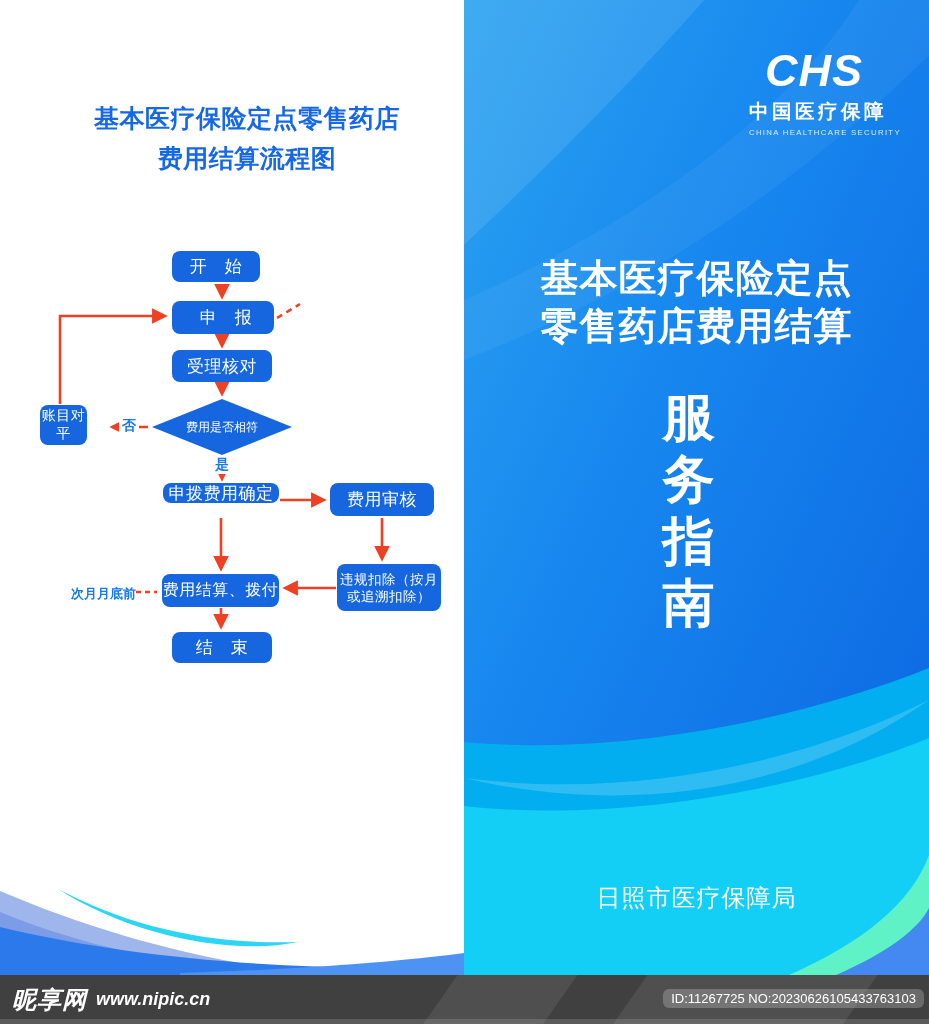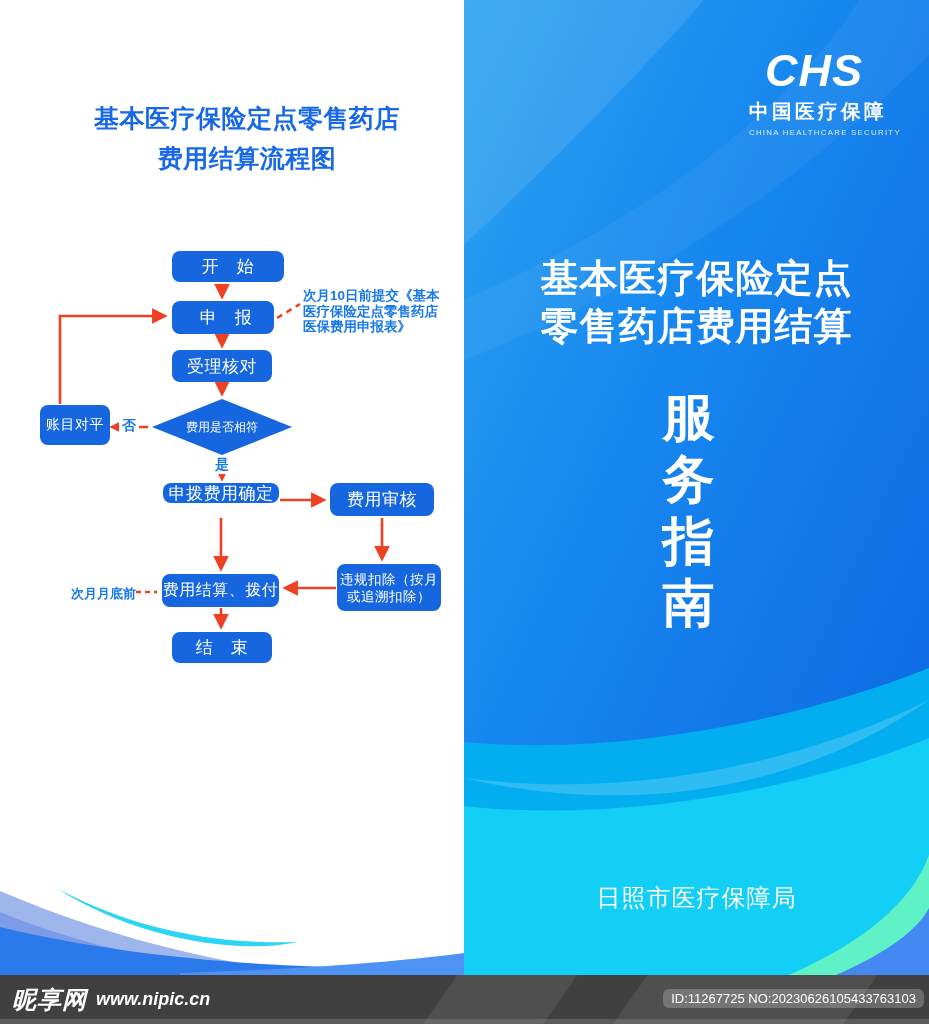--- a/index.html
+++ b/index.html
@@ -8,24 +8,24 @@
   #poster { position:relative; width:929px; height:1024px; background:#fff; }
 
   
   #left-panel { position:absolute; left:0; top:0; width:464px; height:975px; background:#ffffff; }
   #left-title { position:absolute; left:30px; width:434px; top:98px; text-align:center;
     color:#1668e6; font-size:25px; font-weight:700; line-height:40px; letter-spacing:0.5px; }
 
   .node { position:absolute; background:#1566df; color:#fff; border-radius:8px;
     display:flex; align-items:center; justify-content:center; text-align:center;
     font-size:17px; z-index:2; letter-spacing:0.5px; }
-  #node-start   { left:172px; top:251px; width:112px; height:31px; }
+  #node-start   { left:172px; top:251px; width:88px; height:31px; }
   #node-declare { left:172px; top:301px; width:102px; height:33px;padding-left:6px; }
   #node-review  { left:172px; top:350px; width:100px; height:32px; }
-  #node-balance { left:40px;  top:405px; width:70px;  height:40px; font-size:14px; }
+  #node-balance { left:40px;  top:405px; width:47px;  height:40px; font-size:14px; }
   #node-allocate{ left:163px; top:483px; width:116px; height:20px; }
   #node-audit   { left:330px; top:483px; width:104px; height:33px; }
   #node-deduct  { left:337px; top:564px; width:104px; height:47px; font-size:13.5px;
                   line-height:17px; flex-direction:column; }
   #node-settle  { left:162px; top:574px; width:117px; height:33px; font-size:16px; }
   #node-end     { left:172px; top:632px; width:100px; height:31px; }
   #diamond-label{ position:absolute; left:151px; top:400px; width:142px; height:54px;
     display:flex; align-items:center; justify-content:center; color:#fff; font-size:12px; z-index:2; }
 
   #flow-svg { position:absolute; left:0; top:0; width:464px; height:975px; z-index:1; }
@@ -122,25 +122,20 @@
     <div class="node" id="node-settle">费用结算、拨付</div>
     <div class="node" id="node-deduct">
       <div>违规扣除（按月</div>
       <div>或追溯扣除）</div>
     </div>
     <div class="node" id="node-end">结　束</div>
 
     <div class="branch-label" id="label-no">否</div>
     <div class="branch-label" id="label-yes">是</div>
 
-    <div class="flow-note" id="declare-note">
-      <div>次月10日前提交《基本</div>
-      <div>医疗保险定点零售药店</div>
-      <div>医保费用申报表》</div>
-    </div>
     <div class="flow-note" id="settle-note">次月月底前</div>
 
     <svg id="left-waves" viewBox="0 0 464 120" xmlns="http://www.w3.org/2000/svg">
       <path d="M0,36 C80,70 170,98 265,112 L265,120 L0,120 Z" fill="#9fb6ec"></path>
       <path d="M0,57 C60,82 130,100 200,110 L200,120 L0,120 Z" fill="#7d9ce8"></path>
       <path d="M58,34 C130,72 210,90 298,87 C230,101 130,80 58,34 Z" fill="#2bd5f3"></path>
       <path d="M0,72 C140,106 320,118 464,110 L464,120 L0,120 Z" fill="#2b79ea"></path>
       <path d="M180,118 C320,114 420,104 464,98 L464,120 L180,120 Z" fill="#4e93f4"></path>
     </svg>
   </div>

